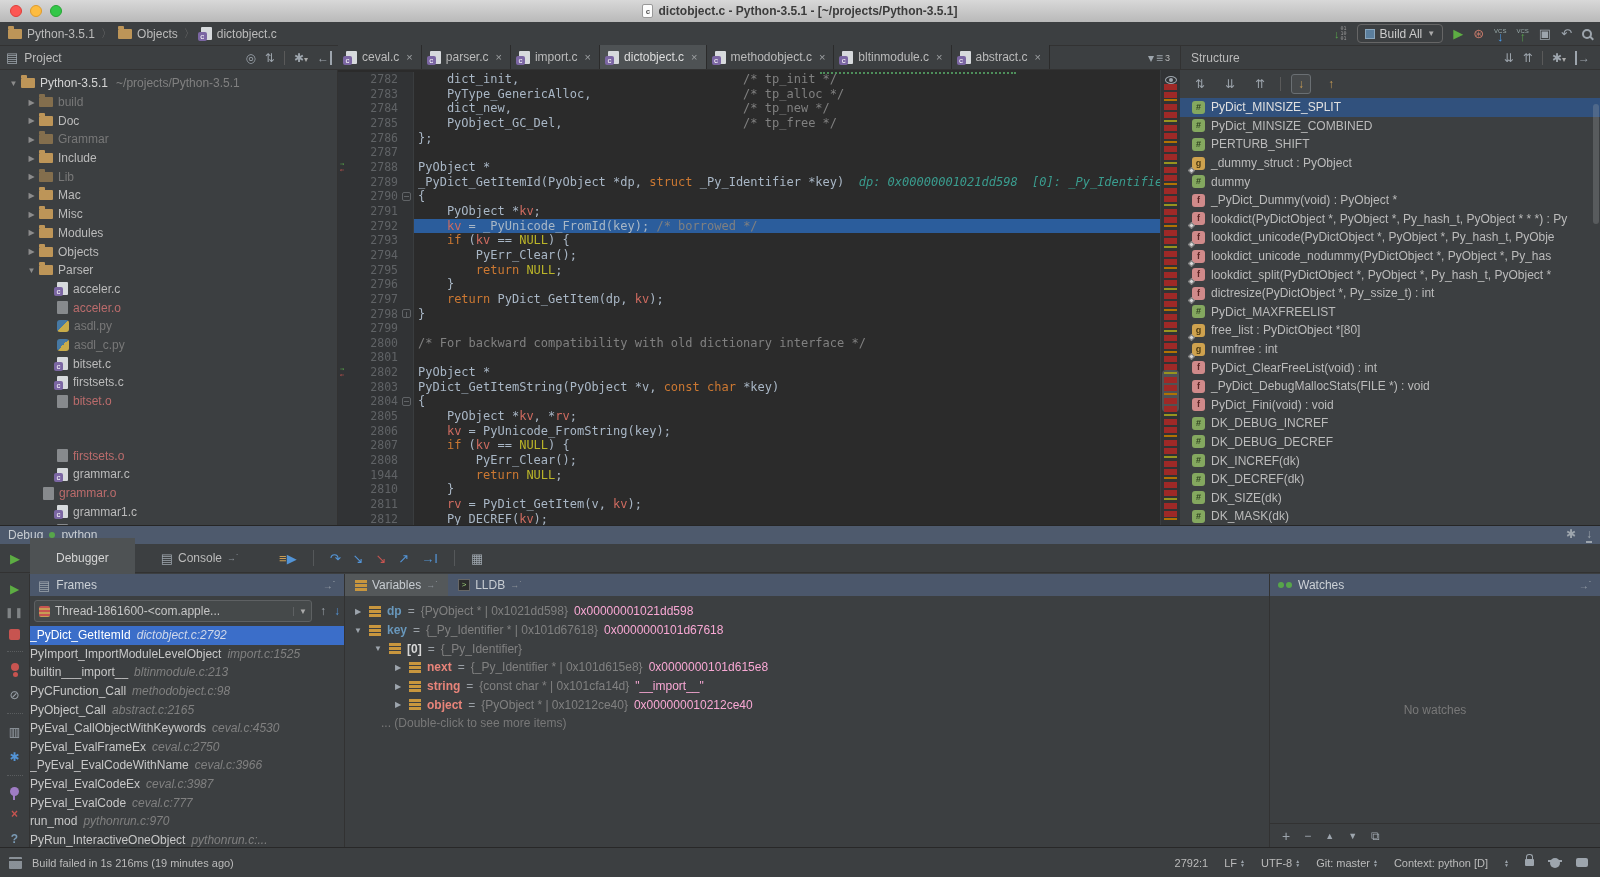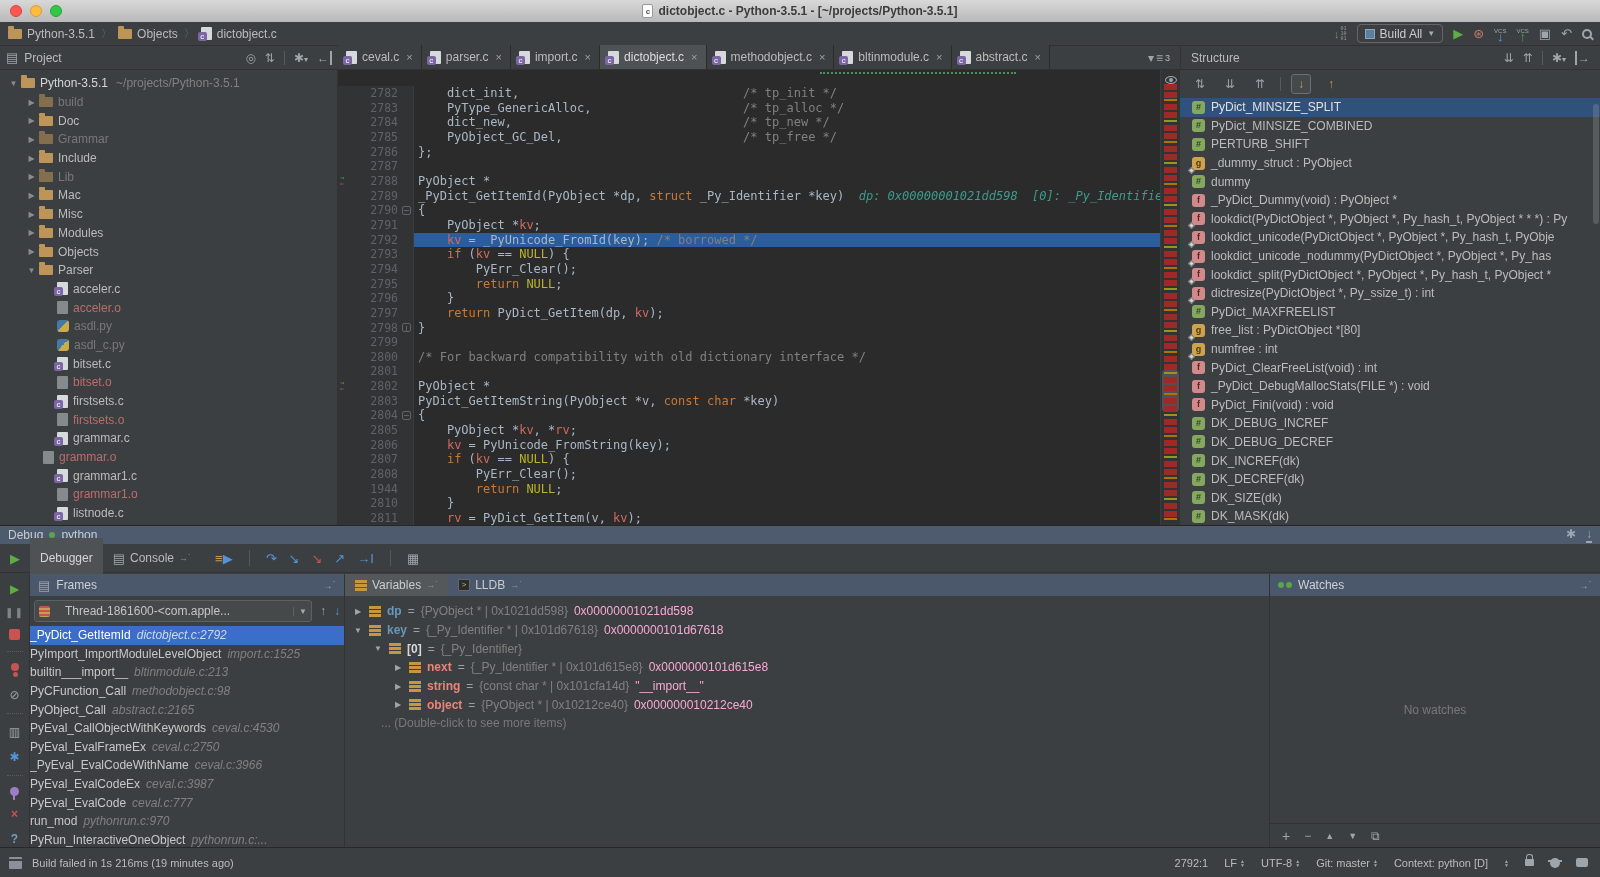--- a/index.html
+++ b/index.html
@@ -75,21 +75,21 @@
   .folder-icon.dim { opacity:.55; }
   .cfile-icon { position:relative; width:11px; height:13px; background:#d7dadd; border-radius:1px; flex:none;}
   .cfile-icon::after { content:"c"; position:absolute; left:-3px; bottom:-1px; width:9px; height:9px;
     background:#7b66a3; color:#fff; border-radius:2px; font-size:8px; line-height:9px; text-align:center; }
   .ofile-icon { width:11px; height:13px; background:#9a9da0; border-radius:1px; flex:none; opacity:.8;}
   .pyfile-icon { width:12px; height:12px; border-radius:3px; flex:none; opacity:.85;
     background:linear-gradient(135deg,#4883b5 50%,#e2c04b 50%); }
 
   
   .editor { width:842px; background:#2b2b2b; position:relative; overflow:hidden; }
-  .ed-lines { position:absolute; top:0; left:0; right:20px; bottom:0; padding-top:16px;
+  .ed-lines { position:absolute; top:0; left:0; right:20px; bottom:0; padding-top:2px;
     font-family:"DejaVu Sans Mono",monospace; font-size:12px; line-height:14.66px; }
   .eline { display:flex; height:14.66px; }
   .gutter { width:76px; flex:none; background:#313335; color:#606366; display:flex; align-items:center;
     border-right:1px solid #3a3d3f; position:relative;}
   .gutter .gnum { width:46px; text-align:right; margin-left:14px; font-size:11.5px;}
   .gutter .gico { position:absolute; left:2px; display:flex; flex-direction:column; line-height:6px; font-size:7px;}
   .gutter .gico .a1{color:#57a64a;} .gutter .gico .a2{color:#c75450;}
   .fold { position:absolute; right:2px; width:9px; height:9px; border:1px solid #606366; border-radius:2px;
     background:linear-gradient(#606366,#606366) center/5px 1px no-repeat; }
   .fold.end { background:linear-gradient(#606366,#606366) center 2px/1px 5px no-repeat; }
@@ -129,21 +129,21 @@
 
   
   .debug { position:absolute; top:525px; left:0; width:1600px; height:322px; background:#3c3f41;
     border-top:1px solid #262626; }
   .dbg-header { height:18px; background:#4e5a6d; display:flex; align-items:center; padding:0 8px; gap:6px;
     color:#c7ccd1; }
   .dot-grn { width:6px; height:6px; border-radius:50%; background:#57a64a; }
   .dbg-header .right { margin-left:auto; display:flex; gap:10px; color:#9da5ad; }
   .dbg-toolbar { height:29px; display:flex; align-items:center; border-bottom:1px solid #323232; }
   .run-ico { width:30px; text-align:center; color:#5dad43; font-size:13px; }
-  .dtab { display:flex; align-items:center; gap:5px; padding:0 10px; height:41px; }
+  .dtab { display:flex; align-items:center; gap:5px; padding:0 26px; height:41px; }
   .dtab.sel { background:#4e5254; color:#d5d5d5; }
   .float-hint { color:#8a9097; font-size:9px; }
   .step-icons { display:flex; align-items:center; gap:12px; margin-left:14px; font-size:13px; }
   .sep-v { width:1px; height:16px; background:#55585a; margin:0 4px;}
   .blue { color:#5394d6; } .redd { color:#c75450; } .amber { color:#c79c55; } .greyi { color:#9da5ad;}
 
   .dbg-body { position:absolute; top:48px; bottom:0; left:0; right:0; display:flex; }
   .lstrip { width:30px; border-right:1px solid #323232; display:flex; flex-direction:column; align-items:center;
     padding-top:8px; gap:11px; font-size:12px; }
   .lstrip .sep { width:16px; border-top:1px dotted #5a5d5f; }
@@ -154,21 +154,21 @@
   .bp-ico::after{content:""; position:absolute; bottom:0; left:2px; width:5px; height:5px; border-radius:50%; background:#c75450;}
   .pin-ico { width:9px; height:9px; border-radius:50%; background:#9f7cc4; position:relative;}
   .pin-ico::after{content:""; position:absolute; left:3px; top:8px; width:2px; height:5px; background:#9f7cc4;}
 
   .frames { width:315px; border-right:1px solid #323232; display:flex; flex-direction:column; overflow:hidden;}
   .panel-head { height:22px; background:#4b576b; display:flex; align-items:center; padding:0 8px; gap:6px;
     color:#ccd1d6; flex:none;}
   .panel-head .right { margin-left:auto; color:#9da5ad; font-size:10px;}
   .frame-ctl { height:30px; display:flex; align-items:center; padding:0 4px; gap:8px; flex:none;}
   .combo { flex:1; display:flex; align-items:center; height:22px; background:#45494a; border:1px solid #5e6163;
-    border-radius:3px; padding:0 4px; gap:15px; color:#c5c5c5; white-space:nowrap; overflow:hidden;}
+    border-radius:3px; padding:0 4px; gap:5px; color:#c5c5c5; white-space:nowrap; overflow:hidden;}
   .combo .dd { margin-left:auto; border-left:1px solid #5e6163; padding-left:5px; font-size:8px; color:#aaa;}
   .thread-ico { width:11px; height:11px; flex:none;
     background:repeating-linear-gradient(#c75450 0 2px,#c79c55 2px 4px); border-radius:2px;}
   .frame-list { flex:1; overflow:hidden; }
   .frow { height:18.6px; display:flex; align-items:center; padding:0 0; white-space:nowrap; gap:6px;}
   .frow.sel { background:#3b6ec9; }
   .frow .fn { color:#c8c8c8; } .frow.sel .fn { color:#fff; }
   .frow .loc { color:#808080; font-style:italic; } .frow.sel .loc { color:#cfd8ea; }
 
   .variables { width:925px; border-right:1px solid #323232; display:flex; flex-direction:column; overflow:hidden;}
@@ -415,31 +415,31 @@
         <div class="trow dim" style="padding-left: 42px;">
           <span class="chev"></span>
           <span class="pyfile-icon"></span>
           <span class="lbl">asdl_c.py</span>
         </div>
         <div class="trow" style="padding-left: 42px;">
           <span class="chev"></span>
           <span class="cfile-icon"></span>
           <span class="lbl">bitset.c</span>
         </div>
+        <div class="trow" style="padding-left: 42px;">
+          <span class="chev"></span>
+          <span class="cfile-icon"></span>
+          <span class="lbl">firstsets.c</span>
+        </div>
         <div class="trow red" style="padding-left: 42px;">
           <span class="chev"></span>
           <span class="ofile-icon"></span>
           <span class="lbl">bitset.o</span>
         </div>
-        <div class="trow" style="padding-left: 42px;">
-          <span class="chev"></span>
-          <span class="cfile-icon"></span>
-          <span class="lbl">firstsets.c</span>
-        </div>
-        <div class="trow red" style="padding-left: 42px;">
+        <div class="trow red" style="padding-left: 42px; margin-top: 36px;">
           <span class="chev"></span>
           <span class="ofile-icon"></span>
           <span class="lbl">firstsets.o</span>
         </div>
         <div class="trow" style="padding-left: 42px;">
           <span class="chev"></span>
           <span class="cfile-icon"></span>
           <span class="lbl">grammar.c</span>
         </div>
         <div class="trow red" style="padding-left: 28px;">

